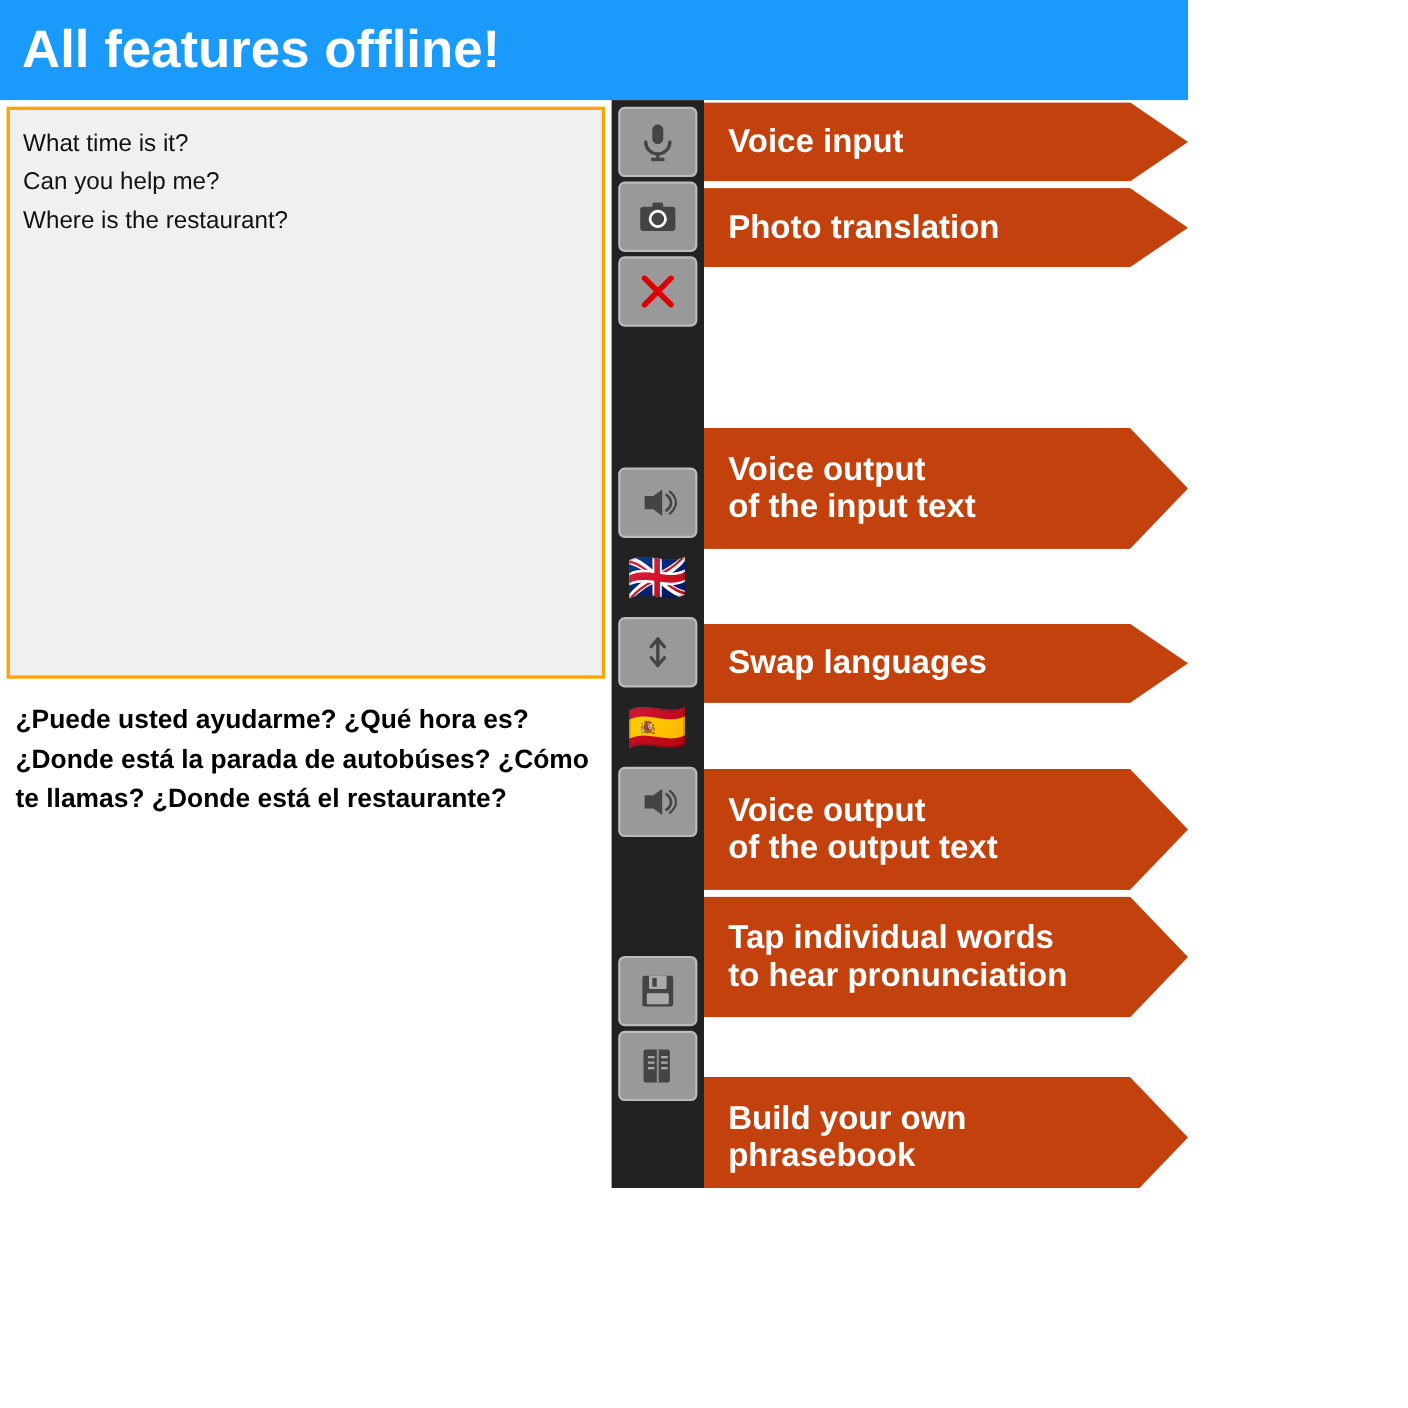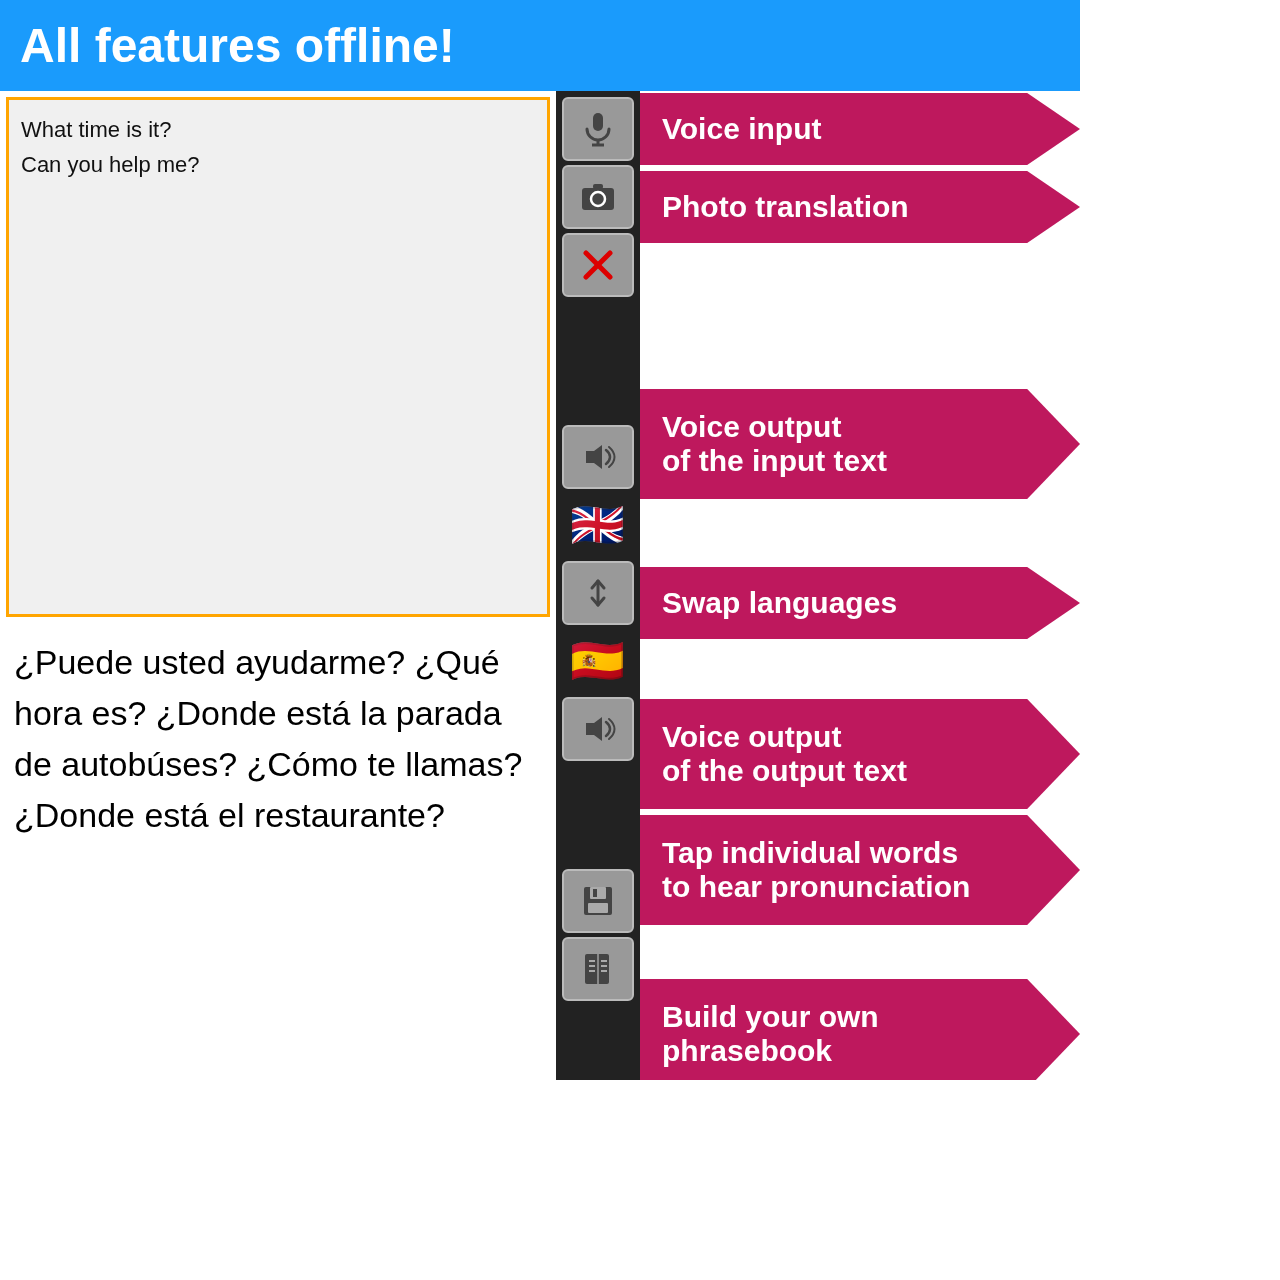--- a/index.html
+++ b/index.html
@@ -55,22 +55,22 @@
       line-height: 1.6;
     }
 
     
     .output-area {
       padding: 14px;
       flex: 1;
     }
 
     .output-text {
-      font-size: 34px;
-      font-weight: normal;
+      font-size: 24px;
+      font-weight: bold;
       color: #000;
       line-height: 1.5;
     }
 
     
     .toolbar {
       width: 84px;
       background: #222;
       display: flex;
       flex-direction: column;
@@ -110,21 +110,21 @@
     
     .right-panel {
       width: 440px;
       display: flex;
       flex-direction: column;
       padding: 0;
       gap: 0;
     }
 
     .callout {
-      background: #be185d;
+      background: #c2410c;
       color: #fff;
       font-size: 30px;
       font-weight: bold;
       padding: 17px 22px;
       position: relative;
       display: flex;
       align-items: center;
       clip-path: polygon(0 0, 88% 0, 100% 50%, 88% 100%, 0 100%);
       min-height: 72px;
     }
@@ -152,20 +152,21 @@
 </div>
 
 <div class="main">
 
   <div class="left-panel">
 
     <div class="input-area">
       <div class="input-text" id="input-lines">
           <div>What time is it?</div>
           <div>Can you help me?</div>
+          <div>Where is the restaurant?</div>
         </div>
     </div>
 
     <div class="output-area">
       <div class="output-text">¿Puede usted ayudarme? ¿Qué hora es? ¿Donde está la parada de autobúses? ¿Cómo te llamas? ¿Donde está el restaurante?</div>
     </div>
   </div>
 
   <div class="toolbar">
 

